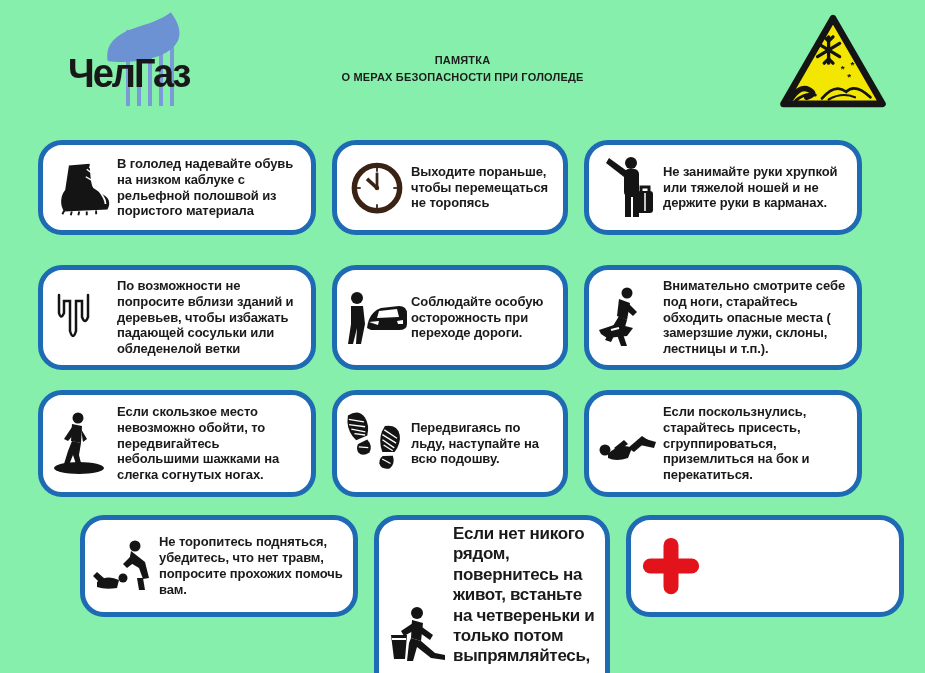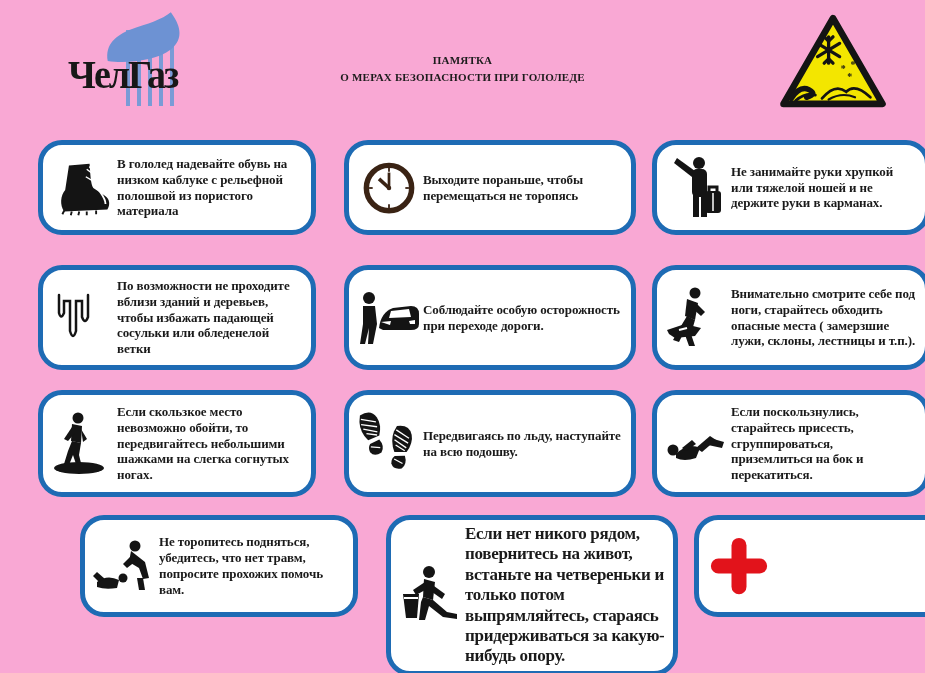--- a/index.html
+++ b/index.html
@@ -1,38 +1,38 @@
 <!DOCTYPE html>
 <html><head>
 <meta charset="utf-8">
 <style>
   html,body{margin:0;padding:0;background:#fff;}
-  #page{position:relative;width:925px;height:673px;background:#f9a8d4;overflow:hidden;
-        font-family:Liberation Serif, serif;color:#1a1a1a;}
+  #page{position:relative;width:925px;height:673px;background:#86efac;overflow:hidden;
+        font-family:Liberation Sans, sans-serif;color:#1a1a1a;}
 
   
   .logo{position:absolute;left:68px;top:12px;width:170px;height:100px;}
   .logo-stripes{position:absolute;left:58px;top:18px;width:52px;height:76px;
       background:repeating-linear-gradient(90deg,#7a9bd6 0 4px,transparent 4px 11px);}
   .logo-flame{position:absolute;left:34px;top:0px;}
   .logo-text{position:absolute;left:0px;top:40px;font-size:38px;font-weight:900;
       letter-spacing:-2px;color:#181818;transform:scaleY(1.05);}
   .title{position:absolute;left:0;top:52px;width:100%;text-align:center;
       font-size:11px;font-weight:bold;line-height:1.55;letter-spacing:.2px;color:#1c1c1c;}
   .warn{position:absolute;left:778px;top:12px;}
 
   
   .row{position:absolute;left:38px;display:flex;gap:16px;align-items:flex-start;}
   .r1{top:140px;height:95px;}
   .r2{top:265px;height:105px;}
   .r3{top:390px;height:107px;}
   .r4{top:515px;height:102px;padding-left:42px;}
   .card{box-sizing:border-box;height:100%;background:#fff;border:5px solid #1e6bb4;
       border-radius:24px;display:flex;align-items:center;padding:4px 8px 4px 6px;}
-  .c1{width:278px;}.c2{width:292px;margin-left:12px;}.c3{width:278px;}
+  .c1{width:278px;}.c2{width:236px;}.c3{width:278px;}
   .card-icon{flex:0 0 68px;display:flex;align-items:center;justify-content:center;}
   .card-text{font-size:13px;font-weight:bold;line-height:1.22;letter-spacing:-0.1px;}
   .dense{height:auto;min-height:100%;}
   .dense .card-text{font-size:17px;line-height:1.2;letter-spacing:-0.3px;}
 </style>
 </head>
 <body>
 
 <div id="page">
 
@@ -118,21 +118,21 @@
     </div>
   </div>
 
   <div class="row r2">
     <div class="card c1">
       <span class="card-icon">
           <svg width="60" height="62" viewBox="0 0 60 62">
             <path d="M6 8 L6 26 Q8 33 11 26 L11 14 L17 14 L17 44 Q20 54 23 44 L23 14 L29 14 L29 30 Q32 38 35 30 L35 8" fill="none" stroke="#141414" stroke-width="2.5" stroke-linecap="round"></path>
           </svg>
         </span>
-      <span class="card-text">По возможности не проходите вблизи зданий и деревьев, чтобы избажать падающей сосульки или обледенелой ветки</span>
+      <span class="card-text">По возможности не попросите вблизи зданий и деревьев, чтобы избажать падающей сосульки или обледенелой ветки</span>
     </div>
     <div class="card c2">
       <span class="card-icon">
           <svg width="64" height="60" viewBox="0 0 64 60">
             <circle cx="12" cy="10" r="6" fill="#141414"></circle>
    <path d="M6 18 L18 18 L20 36 L16 56 L11 56 L12 40 L8 56 L3 56 L6 36 Z" fill="#141414"></path>
    <path d="M22 40 Q24 24 36 20 L54 18 Q62 18 62 26 L62 36 Q62 42 54 42 L26 42 Z" fill="#141414"></path>
    <path d="M34 23 L52 21 L54 29 L32 30 Z" fill="#fff"></path>
    <path d="M24 34 L34 33 L33 37 Z" fill="#fff"></path>
             <path d="M58 32 L52 33 L53 36 L58 36 Z" fill="#fff"></path>

